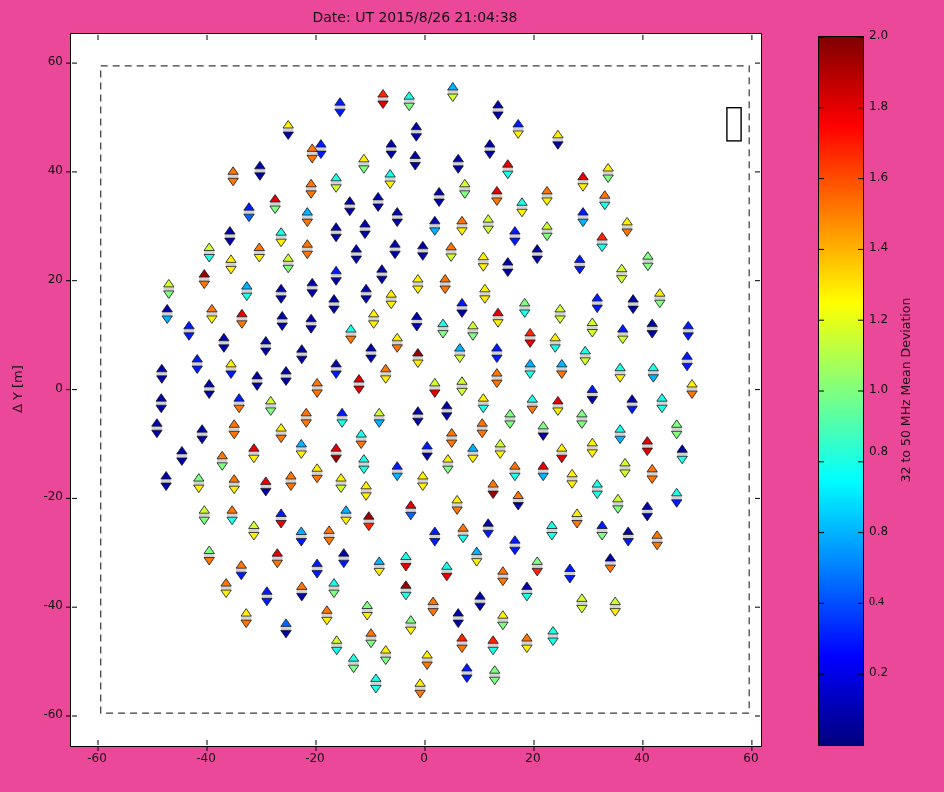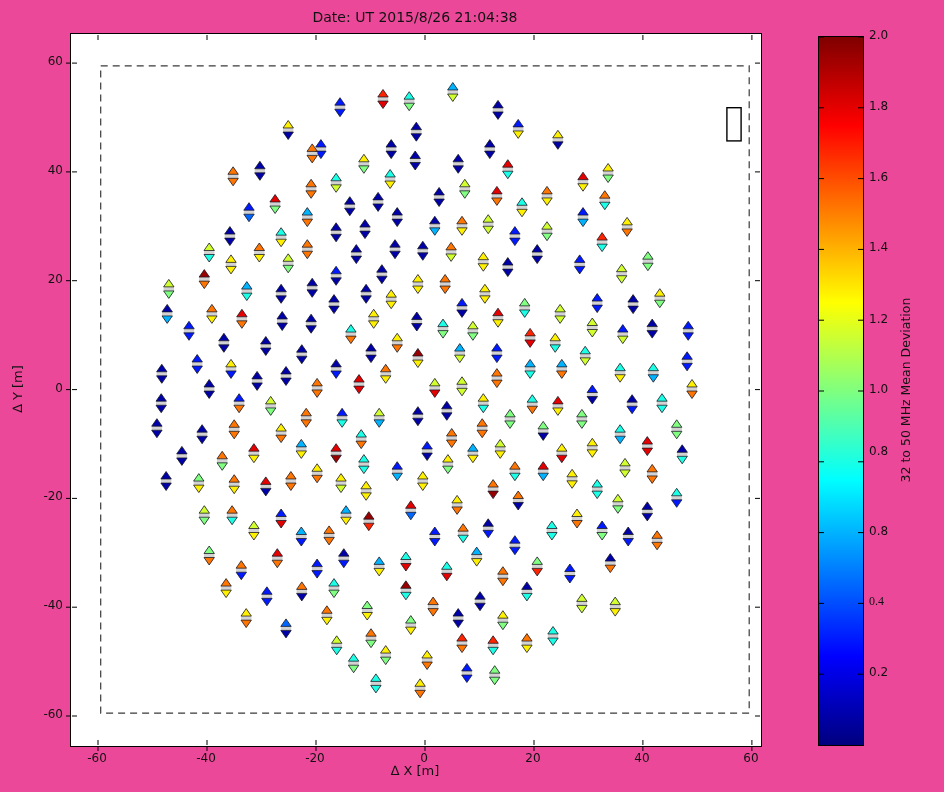--- a/index.html
+++ b/index.html
@@ -1363,21 +1363,20 @@
   <div id="y-ticks">
       <div class="tick-label y-tick" style="top: 54.116px;">60</div>
       <div class="tick-label y-tick" style="top: 162.93px;">40</div>
       <div class="tick-label y-tick" style="top: 271.744px;">20</div>
       <div class="tick-label y-tick" style="top: 380.558px;">0</div>
       <div class="tick-label y-tick" style="top: 489.372px;">-20</div>
       <div class="tick-label y-tick" style="top: 598.186px;">-40</div>
       <div class="tick-label y-tick" style="top: 707px;">-60</div>
     </div>
 
-  <div class="xlabel">∆ X [m]</div>
   <div class="ylabel">∆ Y [m]</div>
 
   <div class="colorbar">
     <svg width="44" height="708">
       <defs>
         <linearGradient id="jetgrad" x1="0" y1="1" x2="0" y2="0">
           <stop offset="0" stop-color="#00007f"></stop>
           <stop offset="0.125" stop-color="#0000ff"></stop>
           <stop offset="0.375" stop-color="#00ffff"></stop>
           <stop offset="0.625" stop-color="#ffff00"></stop>

